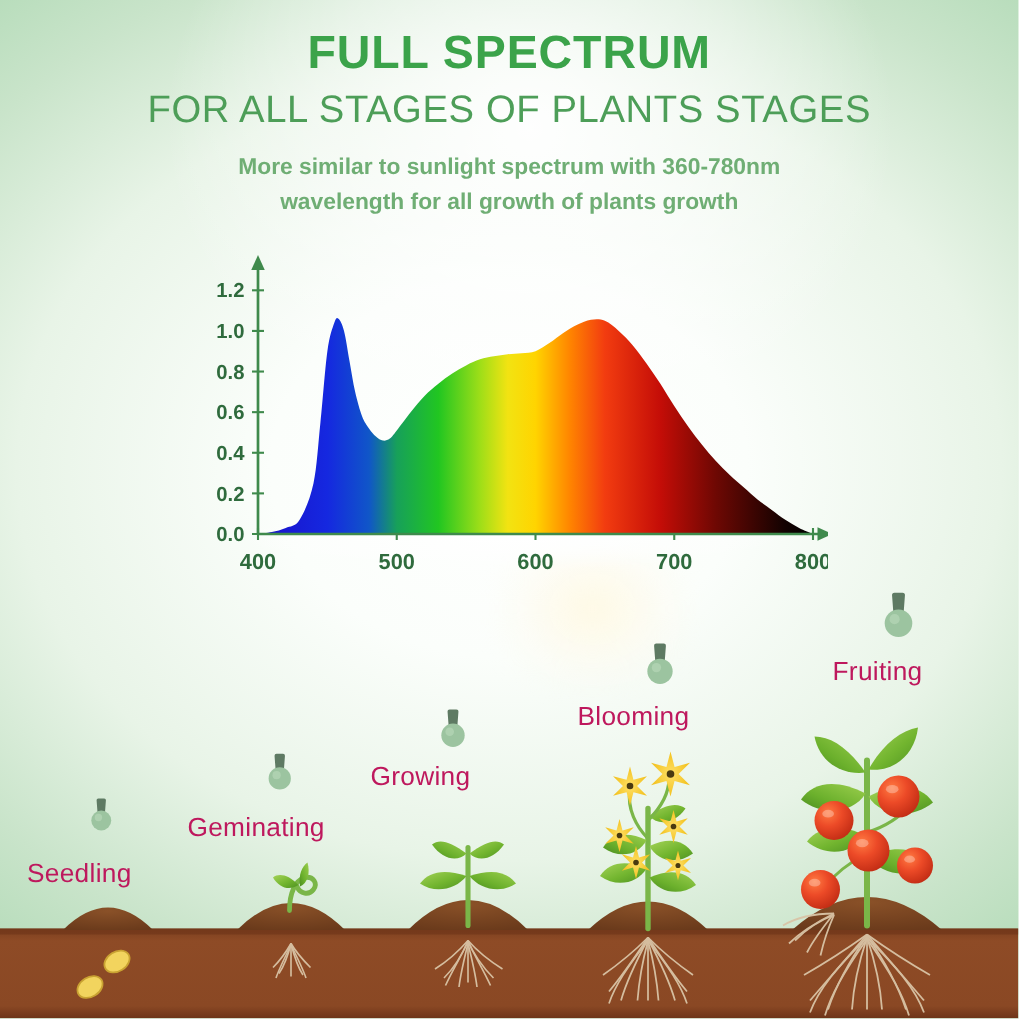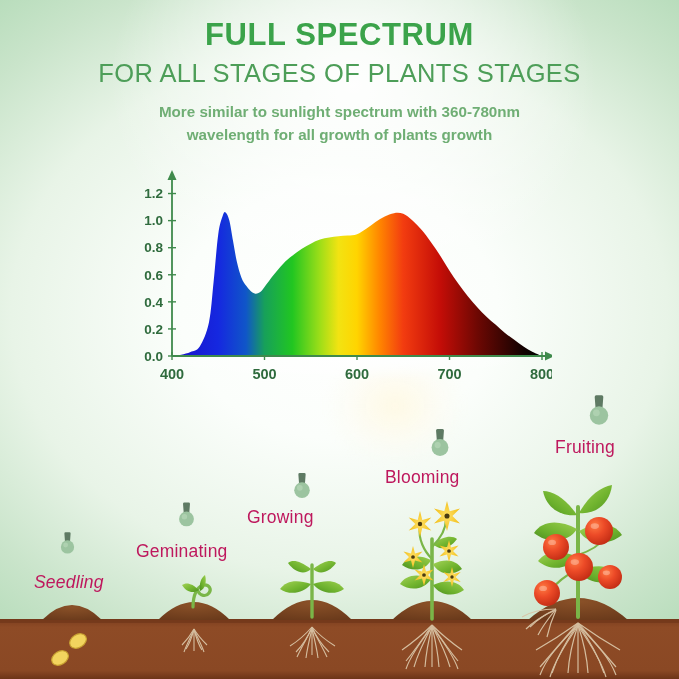--- a/index.html
+++ b/index.html
@@ -325,29 +325,29 @@
             </g>
             <g>
               <circle cx="610" cy="198" r="12" fill="url(#fruitG)"></circle>
               <ellipse cx="606.4" cy="193.8" rx="3.5999999999999996" ry="2.4000000000000004" fill="#ffffff" opacity="0.3"></ellipse>
             </g>
           </g>
       </g>
     </svg>
 
     <div id="stage-overlay">
-        <div class="stage-label" style="left: 34px; top: 193px; font-style: italic;">Seedling</div>
+        <div class="stage-label" style="left: 18px; top: 193px;">Seedling</div>
         <div class="bulb" style="left: 58px; top: 151px; width: 19px; height: 26px;">
           <svg width="19" height="26" viewBox="0 0 26 36">
             <path d="M10.3,3.2 h5.4 a1.6,1.6 0 0 1 1.6,1.7 l-0.9,12 h-6.8 l-0.9,-12 a1.6,1.6 0 0 1 1.6,-1.7 z" fill="#5e7a63"></path>
             <circle cx="13" cy="23.5" r="9.2" fill="#9cc4a0"></circle>
             <circle cx="10.4" cy="20.8" r="3.4" fill="#b4d6b6" opacity="0.75"></circle>
           </svg>
         </div>
-        <div class="stage-label" style="left: 136px; top: 162px;">Geminating</div>
+        <div class="stage-label" style="left: 125px; top: 162px;">Geminating</div>
         <div class="bulb" style="left: 176px; top: 121px; width: 21px; height: 29px;">
           <svg width="21" height="29" viewBox="0 0 26 36">
             <path d="M10.3,3.2 h5.4 a1.6,1.6 0 0 1 1.6,1.7 l-0.9,12 h-6.8 l-0.9,-12 a1.6,1.6 0 0 1 1.6,-1.7 z" fill="#5e7a63"></path>
             <circle cx="13" cy="23.5" r="9.2" fill="#9cc4a0"></circle>
             <circle cx="10.4" cy="20.8" r="3.4" fill="#b4d6b6" opacity="0.75"></circle>
           </svg>
         </div>
         <div class="stage-label" style="left: 247px; top: 128px;">Growing</div>
         <div class="bulb" style="left: 291px; top: 91px; width: 22px; height: 31px;">
           <svg width="22" height="31" viewBox="0 0 26 36">

